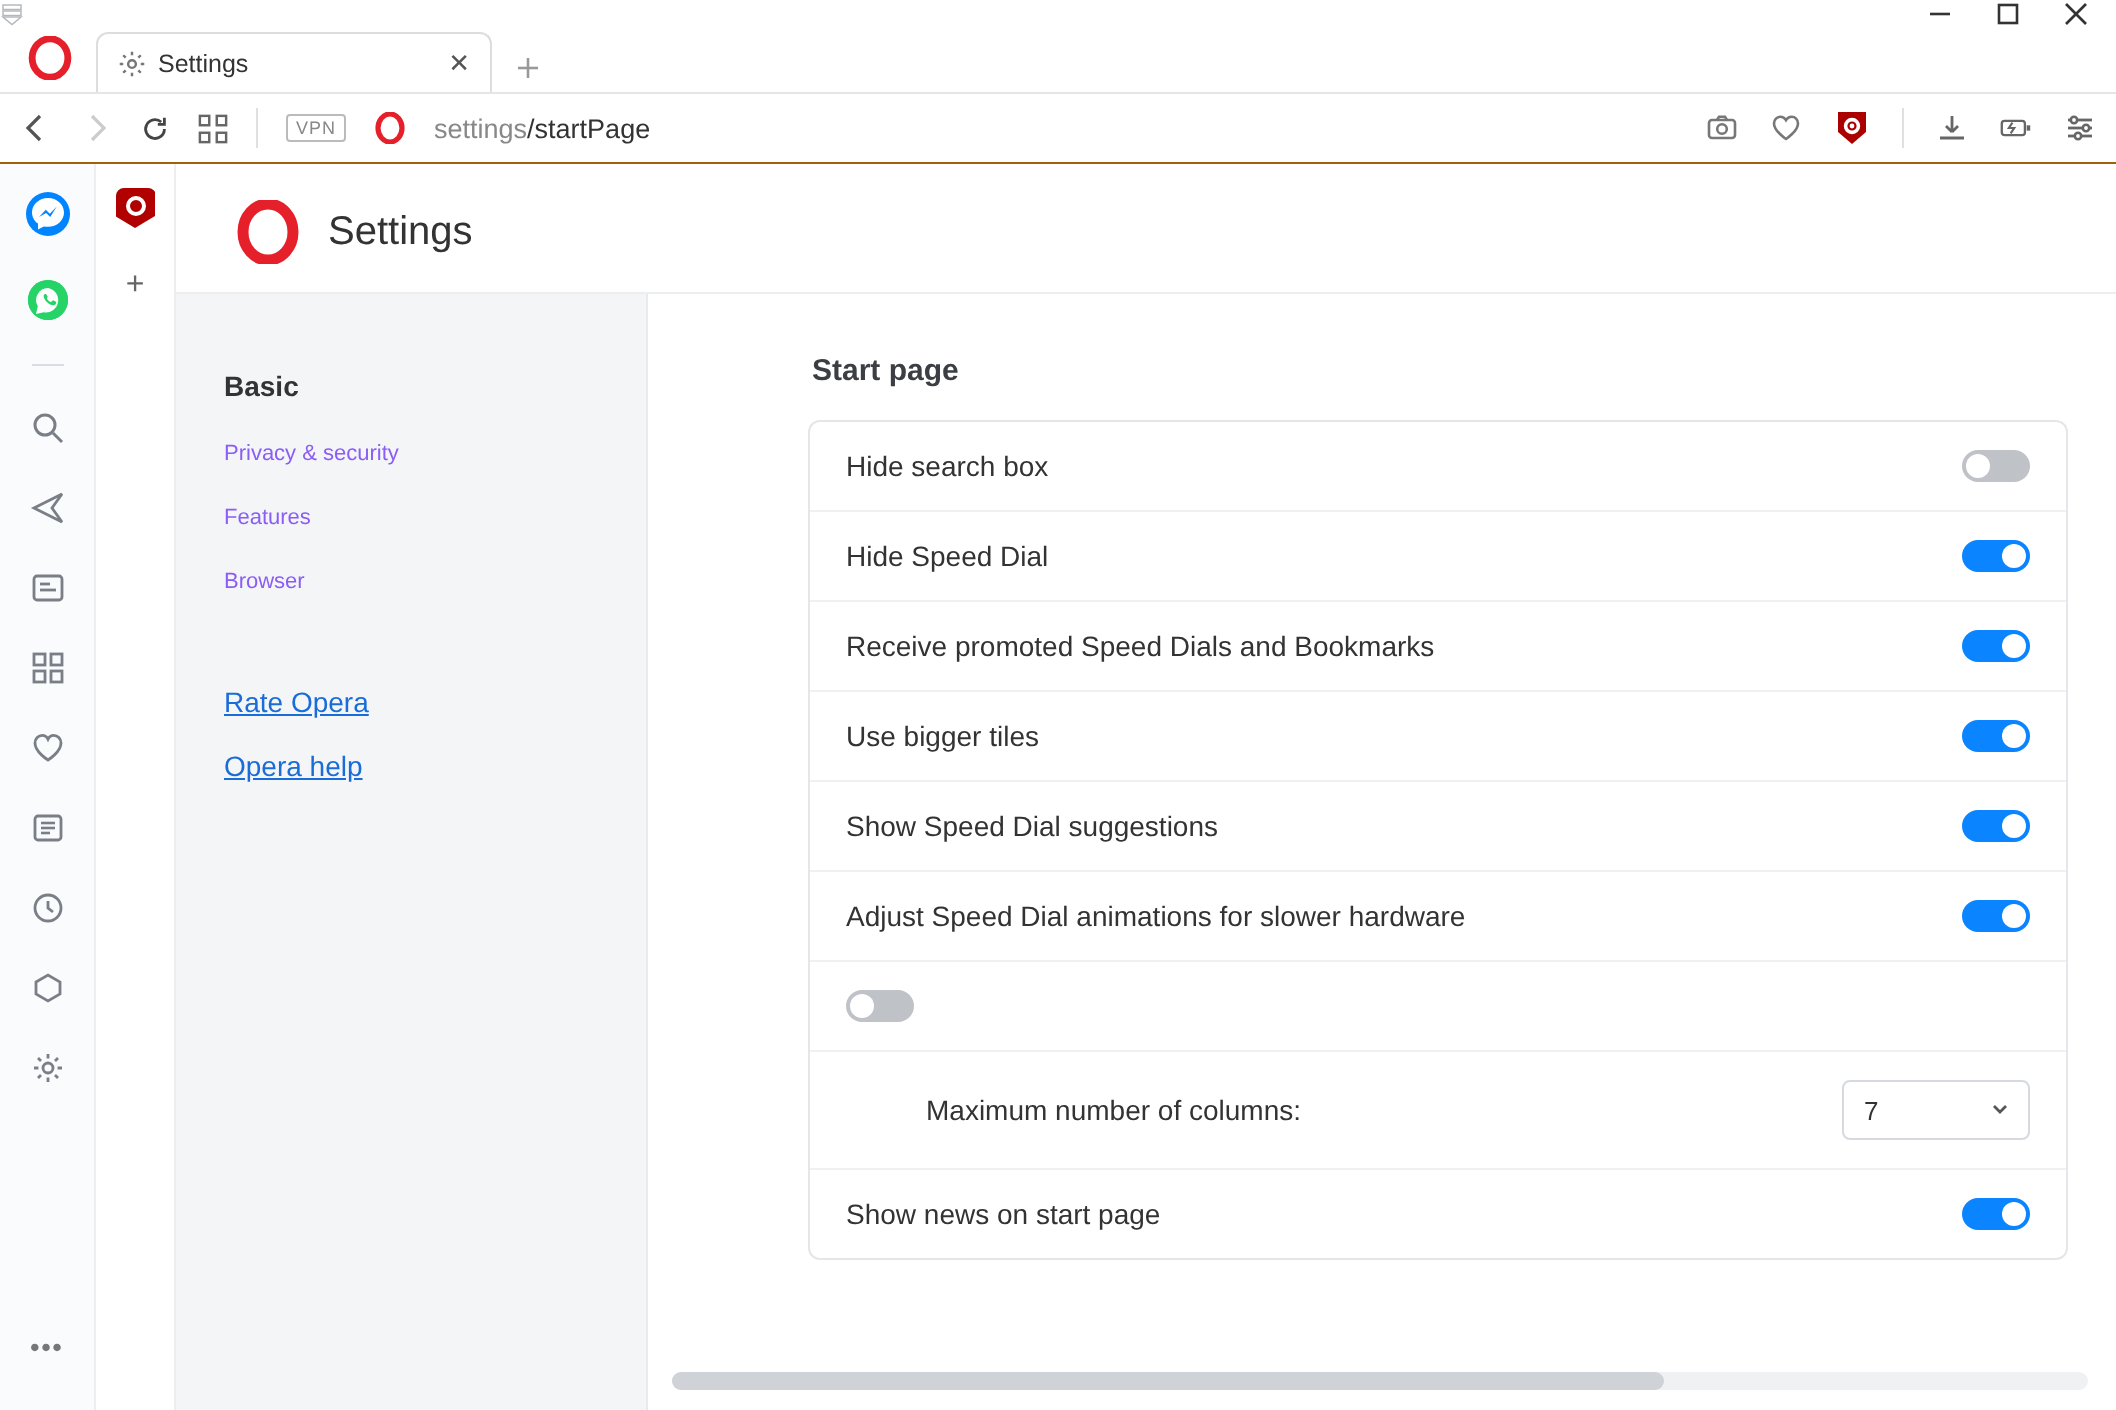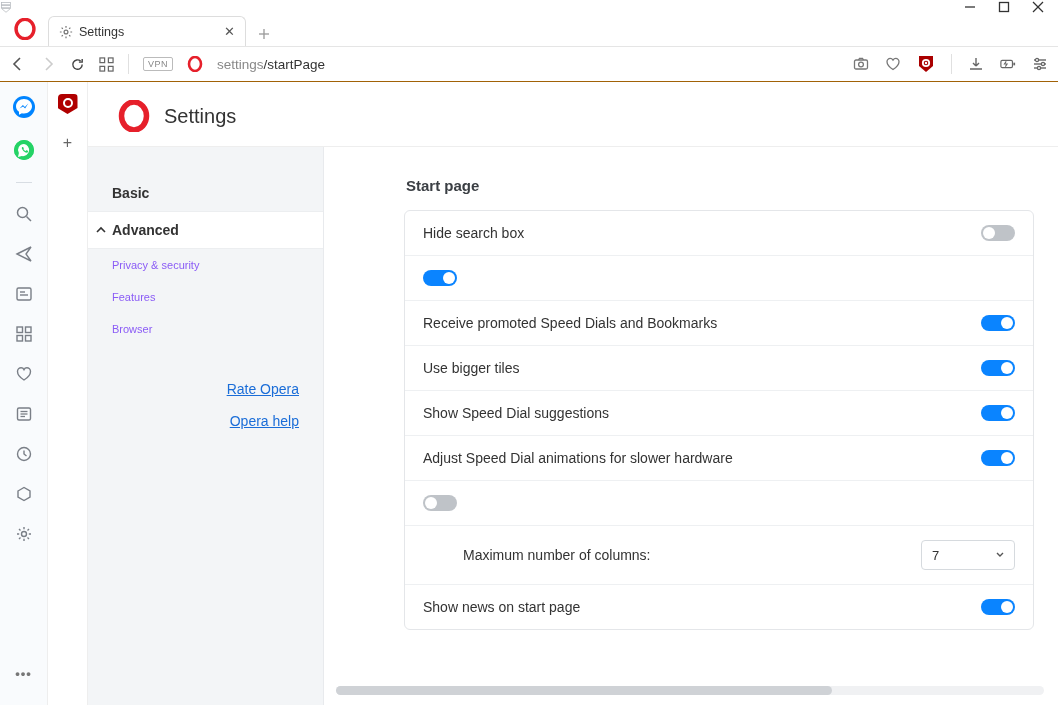--- a/index.html
+++ b/index.html
@@ -58,21 +58,21 @@
   .search-input::placeholder { color:#888; }
   .search-glass { position:absolute; right:14px; top:9px; width:15px; height:15px; color:#767b82; }
 
   .body { flex:1; display:flex; min-height:0; }
   .sidenav { width:236px; background:#f3f5f7; border-right:1px solid #e8eaed; padding:28px 0 0 0; display:flex; flex-direction:column; }
   .sidenav a, .sidenav .item { display:block; padding:10px 20px 10px 24px; font-size:14px; color:#5a6068; cursor:pointer; }
   .sidenav .basic { font-weight:600; color:#333; }
   .sidenav .advanced { background:#fff; font-weight:600; color:#333; position:relative; padding-left:24px; border-top:1px solid #eceef0; border-bottom:1px solid #eceef0;}
   .sidenav .advanced .chev { position:absolute; left:8px; top:13px; width:10px; height:10px; }
   .sidenav .sub { padding-left:24px; font-size:11px; color:#8b5cf6; }
-  .sidenav .links { margin-top:28px;text-align:right; }
+  .sidenav .links { margin-top:28px; }
   .sidenav .link { color:#1a6dd8; text-decoration:underline; padding:8px 24px; font-size:14px; }
 
   .page { flex:1; overflow:auto; padding:30px 24px 24px 80px; background:#fff; color:#333; }
   .section-title { font-size:15px; font-weight:600; color:#3b3f44; margin:0 0 16px 2px; }
   .card { border:1px solid #e4e6e9; border-radius:6px; background:#fff; }
   .row { display:flex; align-items:center; justify-content:space-between; padding:14px 18px; border-bottom:1px solid #eef0f2; font-size:14px; color:#333; }
   .row:last-child { border-bottom:none;justify-content:center; }
   .row.indent { padding-left:58px; }
   .row-label { flex:1; }
   
@@ -313,45 +313,38 @@
             <svg viewBox="0 0 32 32">
               <ellipse cx="16" cy="16" rx="12.5" ry="14" fill="none" stroke="#e6202b" stroke-width="5.5"></ellipse>
             </svg>
           </span>
         <span class="header-title">Settings</span>
       </div>
 
       <div class="body">
         <div class="sidenav">
           <div class="item basic">Basic</div>
-          <div class="item advanced">
-            <span class="chev">
-                <svg viewBox="0 0 10 10">
-                  <path d="M1 7l4-4 4 4" fill="none" stroke="#333" stroke-width="1.6"></path>
-                </svg>
-              </span>
-            <span>Advanced</span>
-          </div>
           <div class="item sub">Privacy &amp; security</div>
           <div class="item sub">Features</div>
           <div class="item sub">Browser</div>
           <div class="links">
             <div class="link">Rate Opera</div>
             <div class="link">Opera help</div>
           </div>
         </div>
 
         <div class="page">
           <div class="section-title">Start page</div>
           <div class="card">
             <div class="row">
               <span class="row-label">Hide search box</span>
               <div class="toggle"></div>
             </div>
             <div class="row">
+              <span class="row-label">Hide Speed Dial</span>
               <div class="toggle on"></div>
             </div>
             <div class="row">
               <span class="row-label">Receive promoted Speed Dials and Bookmarks</span>
               <div class="toggle on"></div>
             </div>
             <div class="row">
               <span class="row-label">Use bigger tiles</span>
               <div class="toggle on"></div>
             </div>

